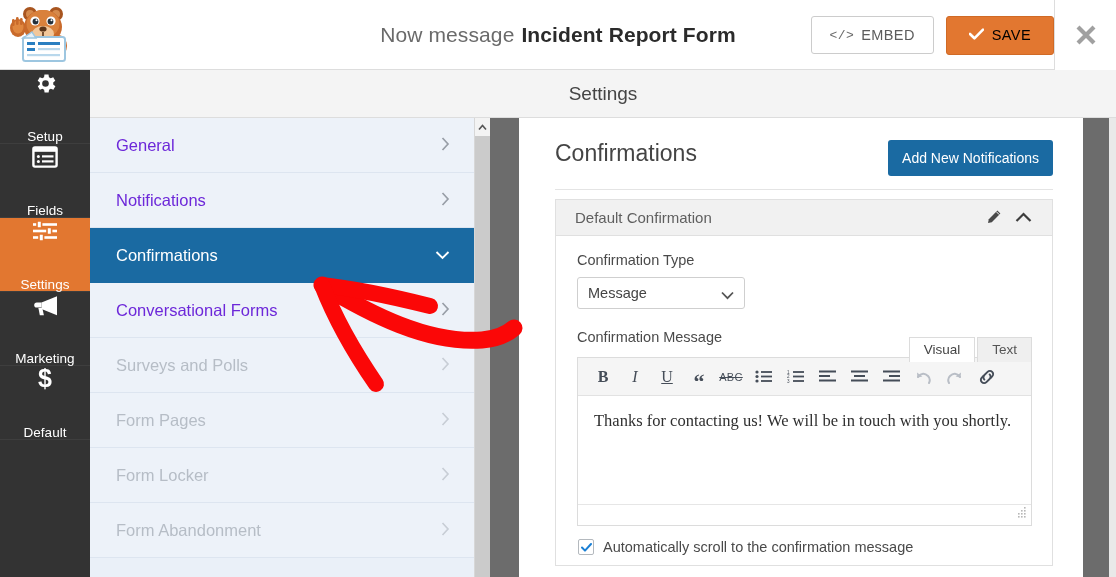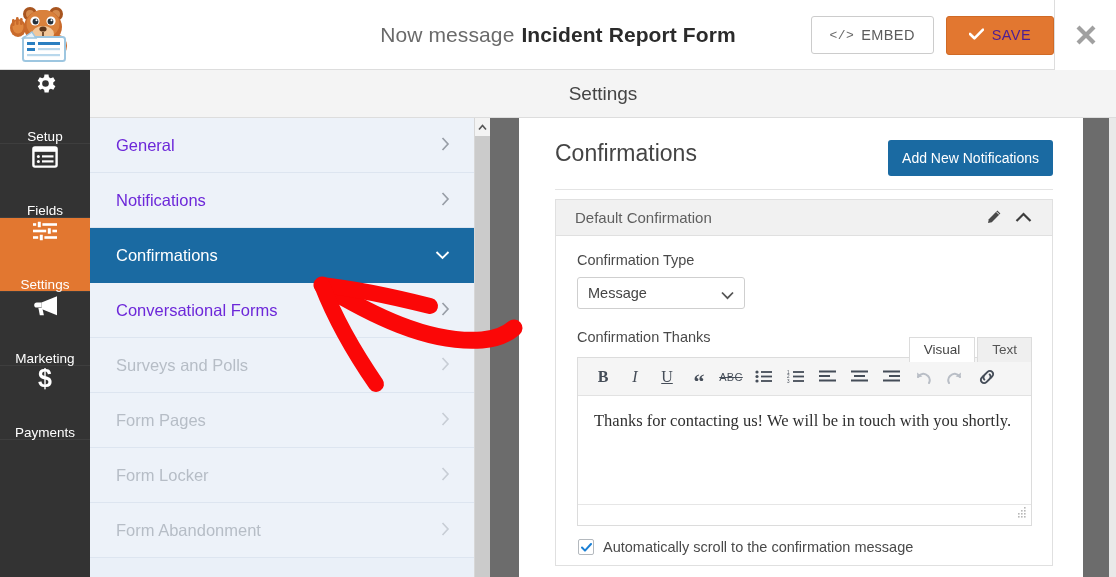--- a/index.html
+++ b/index.html
@@ -34,21 +34,21 @@
     display: flex; align-items: center; gap: 7px;
     height: 38px; padding: 0 18px;
     background: #fff; border: 1px solid #ccc; border-radius: 3px;
     color: #5c5c5c; font-size: 14.5px; letter-spacing: .4px; cursor: pointer;
   }
   .btn-embed .code-ic { font-size: 13px; color: #6a6a6a; font-family: "Liberation Mono", monospace; }
   .btn-save {
     display: flex; align-items: center; gap: 8px;
     height: 39px; padding: 0 22px;
     background: #e27730; border: 1px solid #d06a26; border-radius: 3px;
-    color: #4c1d95; font-size: 14.5px; letter-spacing: .4px; cursor: pointer;
+    color: #000000; font-size: 14.5px; letter-spacing: .4px; cursor: pointer;
   }
   .btn-close-x {
     position: absolute; right: 0; top: 0; width: 62px; height: 70px;
     border-left: 1px solid #ddd;
     display: flex; align-items: center; justify-content: center;
     background: #fff; cursor: pointer;
   }
   .btn-close-x svg { display: block; }
 
   
@@ -337,21 +337,21 @@
       </span>
       <span class="rail-label">Marketing</span>
     </div>
 
     <div class="rail-item">
       <span class="rail-icon">
         <svg width="20" height="26" viewBox="0 0 20 26">
           <text x="10" y="21" text-anchor="middle" font-family="Liberation Sans, sans-serif" font-size="25" font-weight="bold" fill="#ffffff">$</text>
         </svg>
       </span>
-      <span class="rail-label">Payments</span>
+      <span class="rail-label">Default</span>
     </div>
   </div>
 
   <div class="settings-bar">
     <span>Settings</span>
   </div>
 
   <div class="nav-list">
 
     <div class="nav-item">
@@ -467,21 +467,21 @@
         <div class="field-label">Confirmation Type</div>
         <div class="select-box">
           <span>Message</span>
           <span class="sel-chev">
             <svg width="13" height="9" viewBox="0 0 13 9">
                 <path d="M1 1.5 L6.5 7.2 L12 1.5" stroke="#555" stroke-width="1.8" fill="none"></path>
               </svg>
           </span>
         </div>
 
-        <div class="field-label label-msg">Confirmation Thanks</div>
+        <div class="field-label label-msg">Confirmation Message</div>
 
         <div class="editor-wrap">
 
           <div class="editor-tabs">
             <div class="etab active">Visual</div>
             <div class="etab">Text</div>
           </div>
 
           <div class="editor-box">
             <div class="editor-toolbar">

